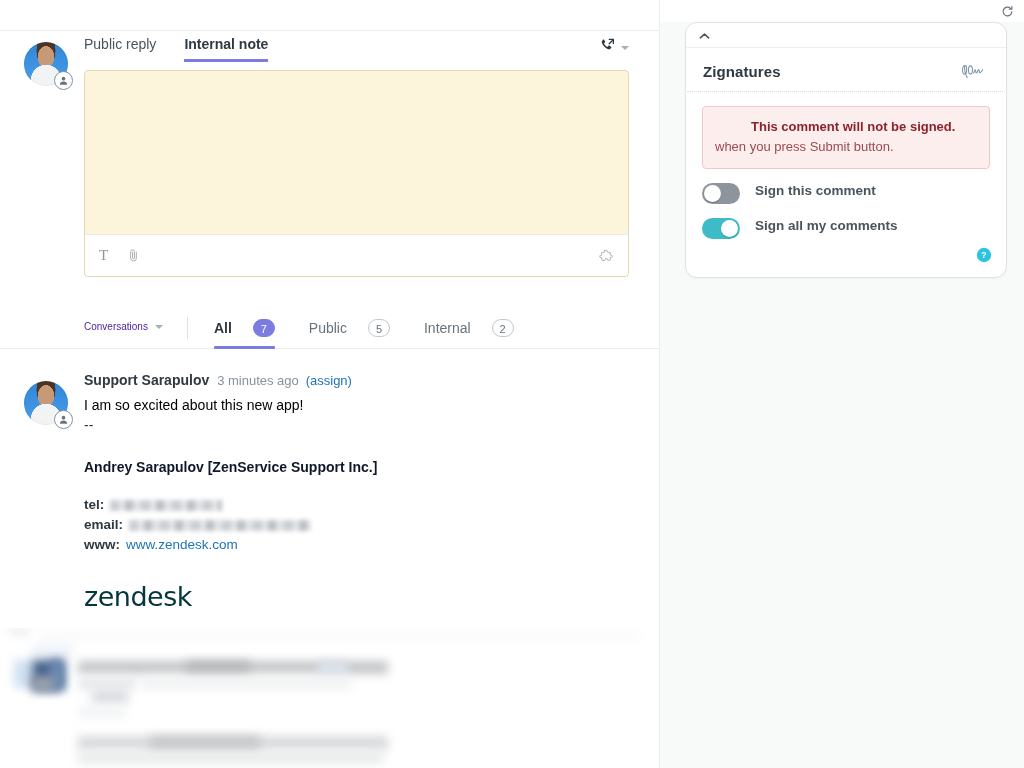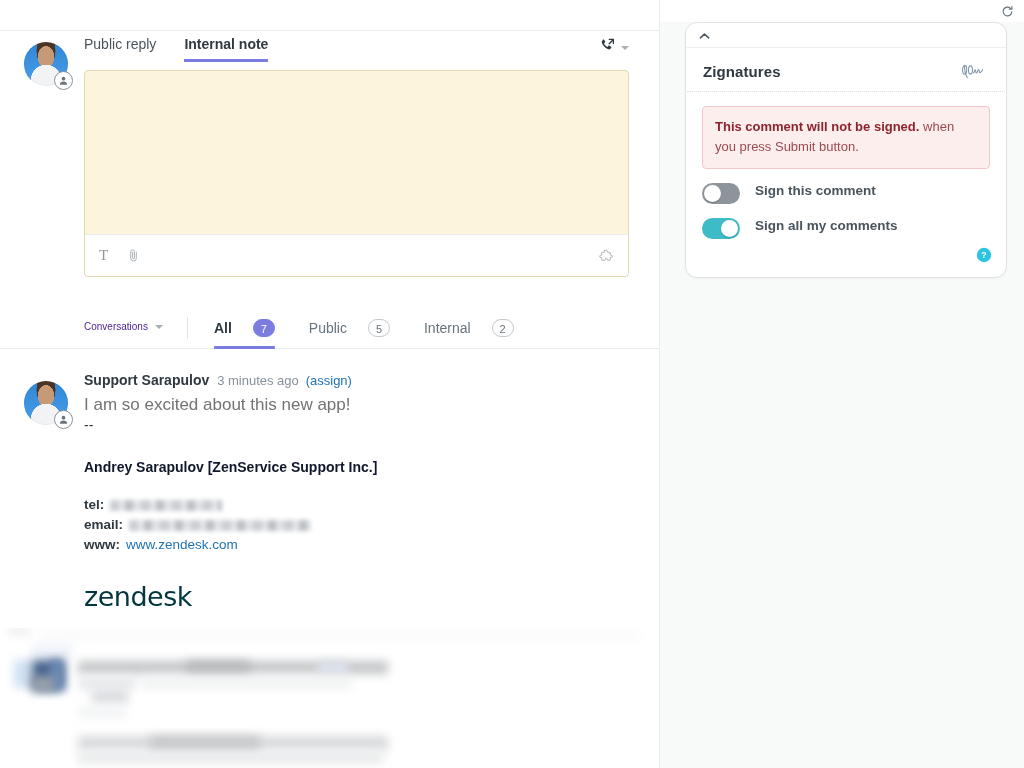--- a/index.html
+++ b/index.html
@@ -176,21 +176,21 @@
   }
 
   
   .comment { display: flex; padding-top: 22px; }
   .comment-body { flex: 1 1 auto; min-width: 0; padding-right: 30px; }
   .c-head { font-size: 14px; color: #2f3941; line-height: 18px; }
   .c-author { font-weight: bold; }
   .c-time { color: #87929d; font-size: 13px; margin-left: 4px; }
   .c-assign { color: #1f73b7; font-size: 13px; margin-left: 3px; cursor: pointer; }
   .c-text {
-    font-size: 17px; color: #737373; line-height: 20px; margin-top: 5px;
+    font-size: 14px; color: #000000; line-height: 20px; margin-top: 5px;
   }
   .c-dashes { font-size: 14px; color: #2f3941; line-height: 20px; }
   .sig-name {
     font-size: 14px; font-weight: bold; color: #0f172a;
     margin-top: 22px; line-height: 20px;
   }
   .sig-lines { margin-top: 18px; }
   .sig-line {
     font-size: 13.5px; color: #2f3941; line-height: 20px;
     display: flex; align-items: center;
@@ -270,21 +270,21 @@
   .alert {
     margin: 14px 16px 0 16px;
     background: #fdeeee;
     border: 1px solid #f5c6c9;
     border-radius: 4px;
     padding: 10px 12px 11px 12px;
     font-size: 13px;
     line-height: 20px;
     color: #8c232c;
   }
-  .alert b { font-weight: bold; }
+  .alert b { font-weight: bold; margin-left: 36px; }
   .alert .rest { color: #9b4a50; }
 
   .toggle-row {
     display: flex; align-items: flex-start;
     padding: 0 16px;
     height: 27px;
     margin-top: 14px;
     font-weight: bold;
   }
   .toggle-row.second { margin-top: 8px; }

